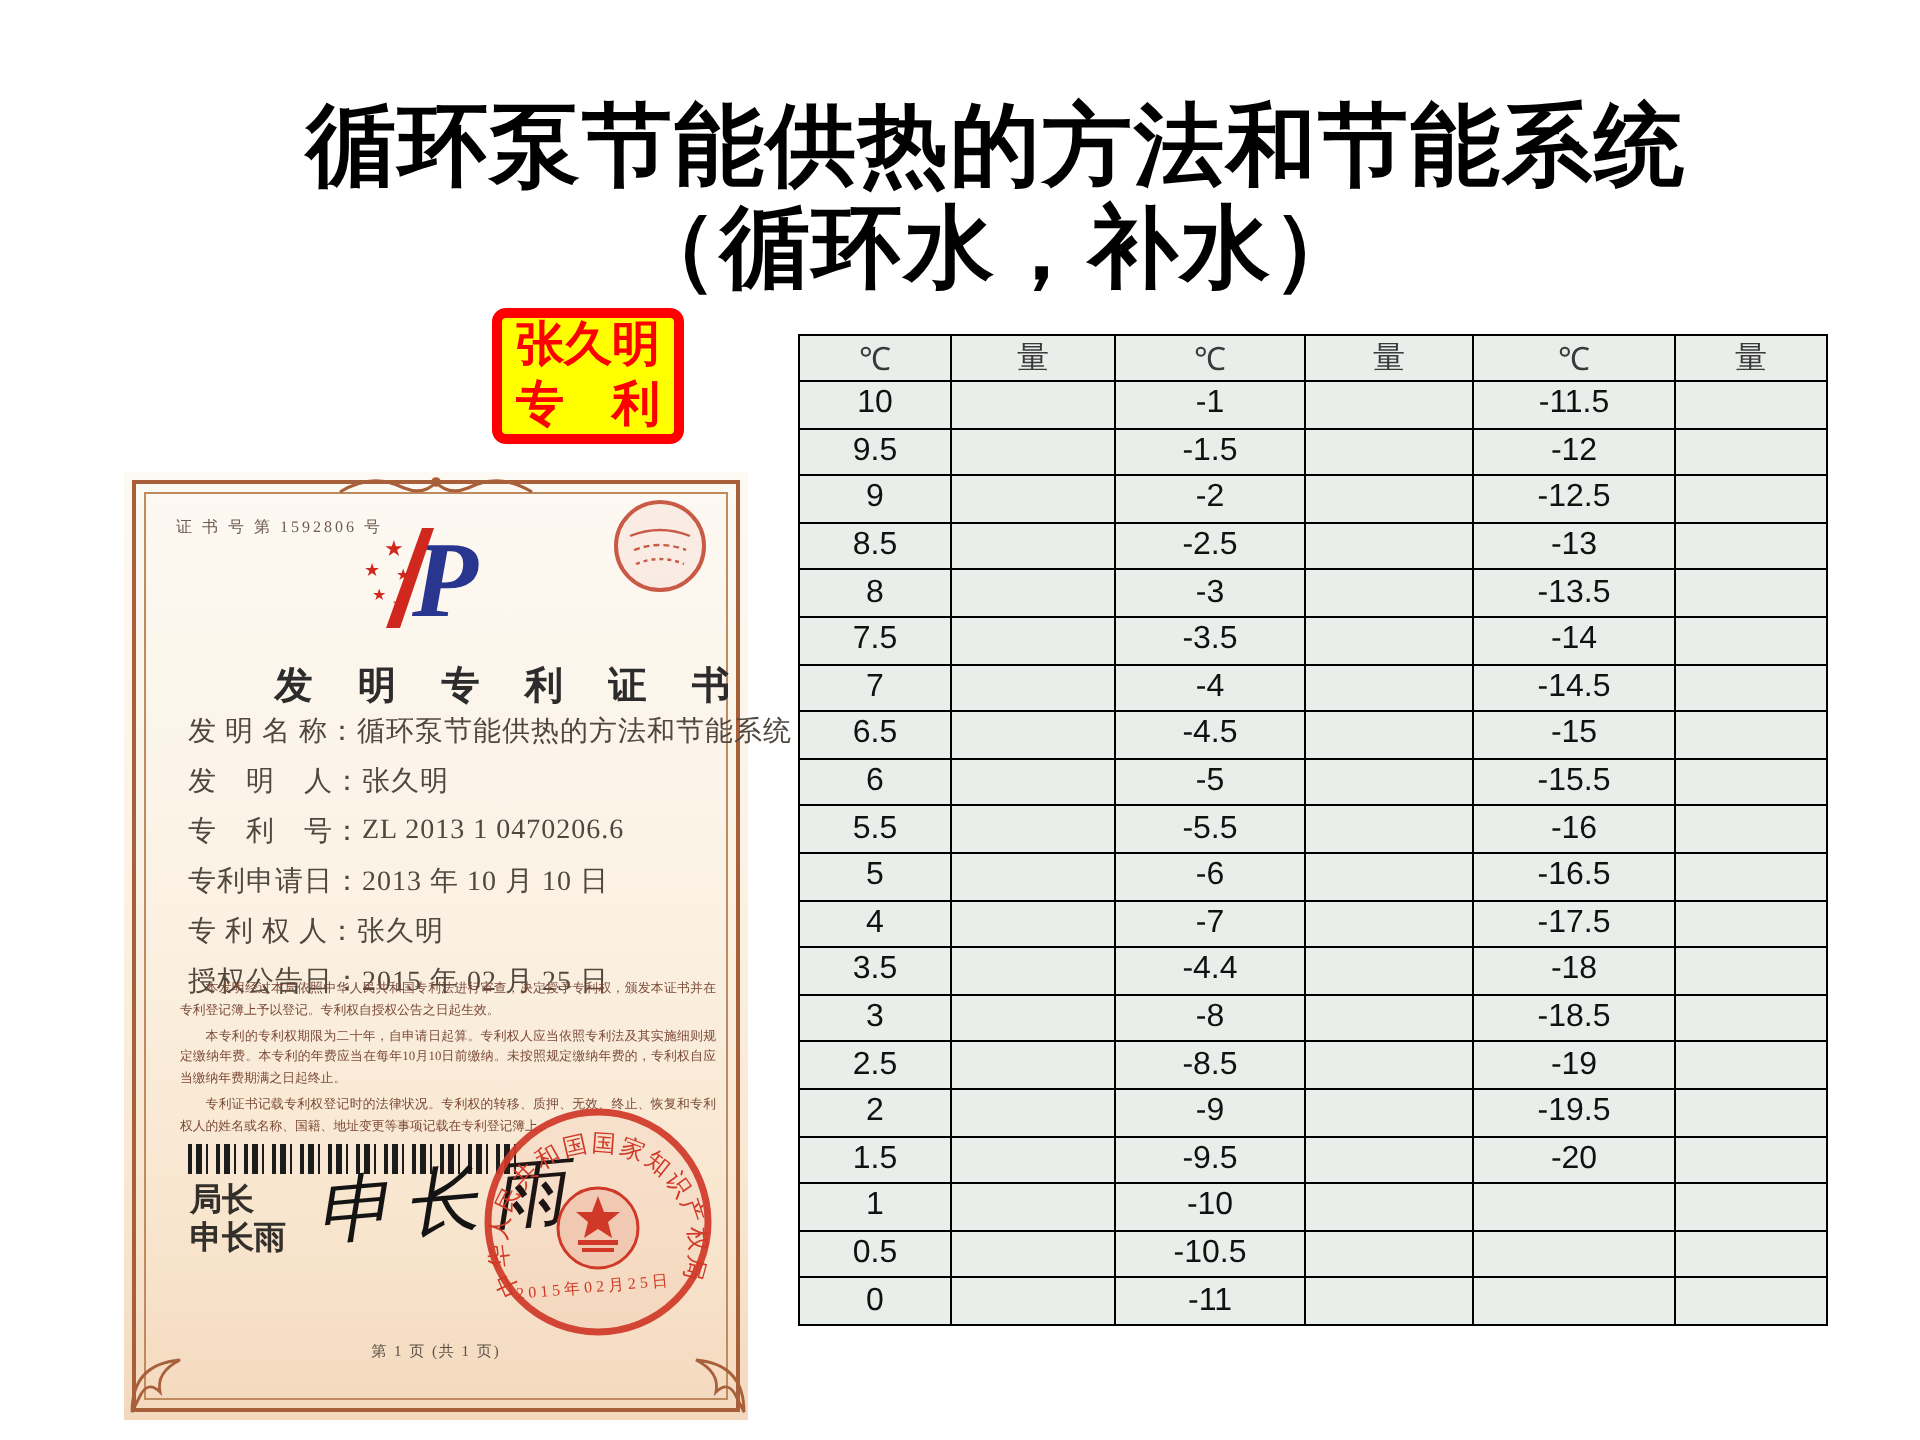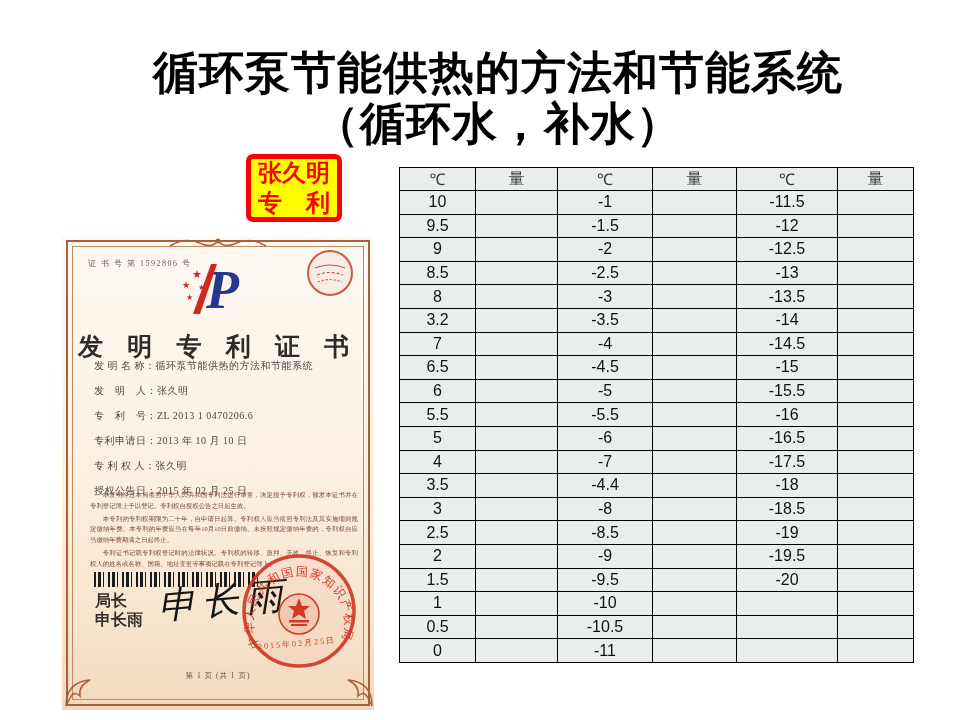--- a/index.html
+++ b/index.html
@@ -21,24 +21,24 @@
   
   .certificate{position:absolute;left:62px;top:236px;width:312px;height:474px;
                background:linear-gradient(180deg,#fdf9f3 0%,#fbf2e4 45%,#f8e4cc 82%,#f3d8bd 100%);
                font-family:"Liberation Serif",serif;}
   .cert-frame-outer{position:absolute;inset:4px;border:2px solid #a8603a;pointer-events:none;}
   .cert-frame-inner{position:absolute;inset:10px;border:1px solid #c08a5f;pointer-events:none;}
   .cert-ornament{position:absolute;color:#a8603a;}
   .cert-no{position:absolute;left:26px;top:22px;font-size:8px;letter-spacing:1.5px;color:#6e5a4e;}
   .cert-logo{position:absolute;left:116px;top:24px;}
   .seal-small{position:absolute;left:243px;top:12px;}
-  .cert-title{position:absolute;top:94px;left:0;width:100%;text-align:center;
-              font-size:25px;font-weight:bold;letter-spacing:9px;color:#2c2c2c;}
+  .cert-title{position:absolute;top:94px;left:0;width:100%;text-align:right;
+              font-size:19px;font-weight:bold;letter-spacing:9px;color:#2c2c2c;}
   .cert-fields{position:absolute;left:32px;top:117px;right:16px;}
-  .cert-field{height:25px;display:flex;align-items:center;font-size:10px;color:#50473f;
+  .cert-field{height:25px;display:flex;align-items:center;font-size:14px;color:#50473f;
               letter-spacing:.5px;white-space:nowrap;}
   .cert-field .cf-l{color:#50473f;}
   .cert-body{position:absolute;left:28px;right:16px;top:254px;text-align:justify;
              font-size:6.4px;line-height:10.8px;color:#7c4a38;}
   .cert-body p{margin:0 0 2px 0;text-indent:2em;}
   .barcode{position:absolute;left:32px;top:336px;width:164px;height:15px;
            background:repeating-linear-gradient(90deg,#1c1c1c 0 2px,transparent 2px 4px,
              #1c1c1c 4px 7px,transparent 7px 9px,#1c1c1c 9px 10px,transparent 10px 14px);}
   .signer{position:absolute;left:33px;top:355px;font-size:16px;line-height:19px;
           font-weight:bold;color:#33302c;font-family:"Liberation Sans",sans-serif;}
@@ -225,21 +225,21 @@
         </tr>
         <tr>
           <td>8</td>
           <td></td>
           <td>-3</td>
           <td></td>
           <td>-13.5</td>
           <td></td>
         </tr>
         <tr>
-          <td>3.2</td>
+          <td>7.5</td>
           <td></td>
           <td>-3.5</td>
           <td></td>
           <td>-14</td>
           <td></td>
         </tr>
         <tr>
           <td>7</td>
           <td></td>
           <td>-4</td>

